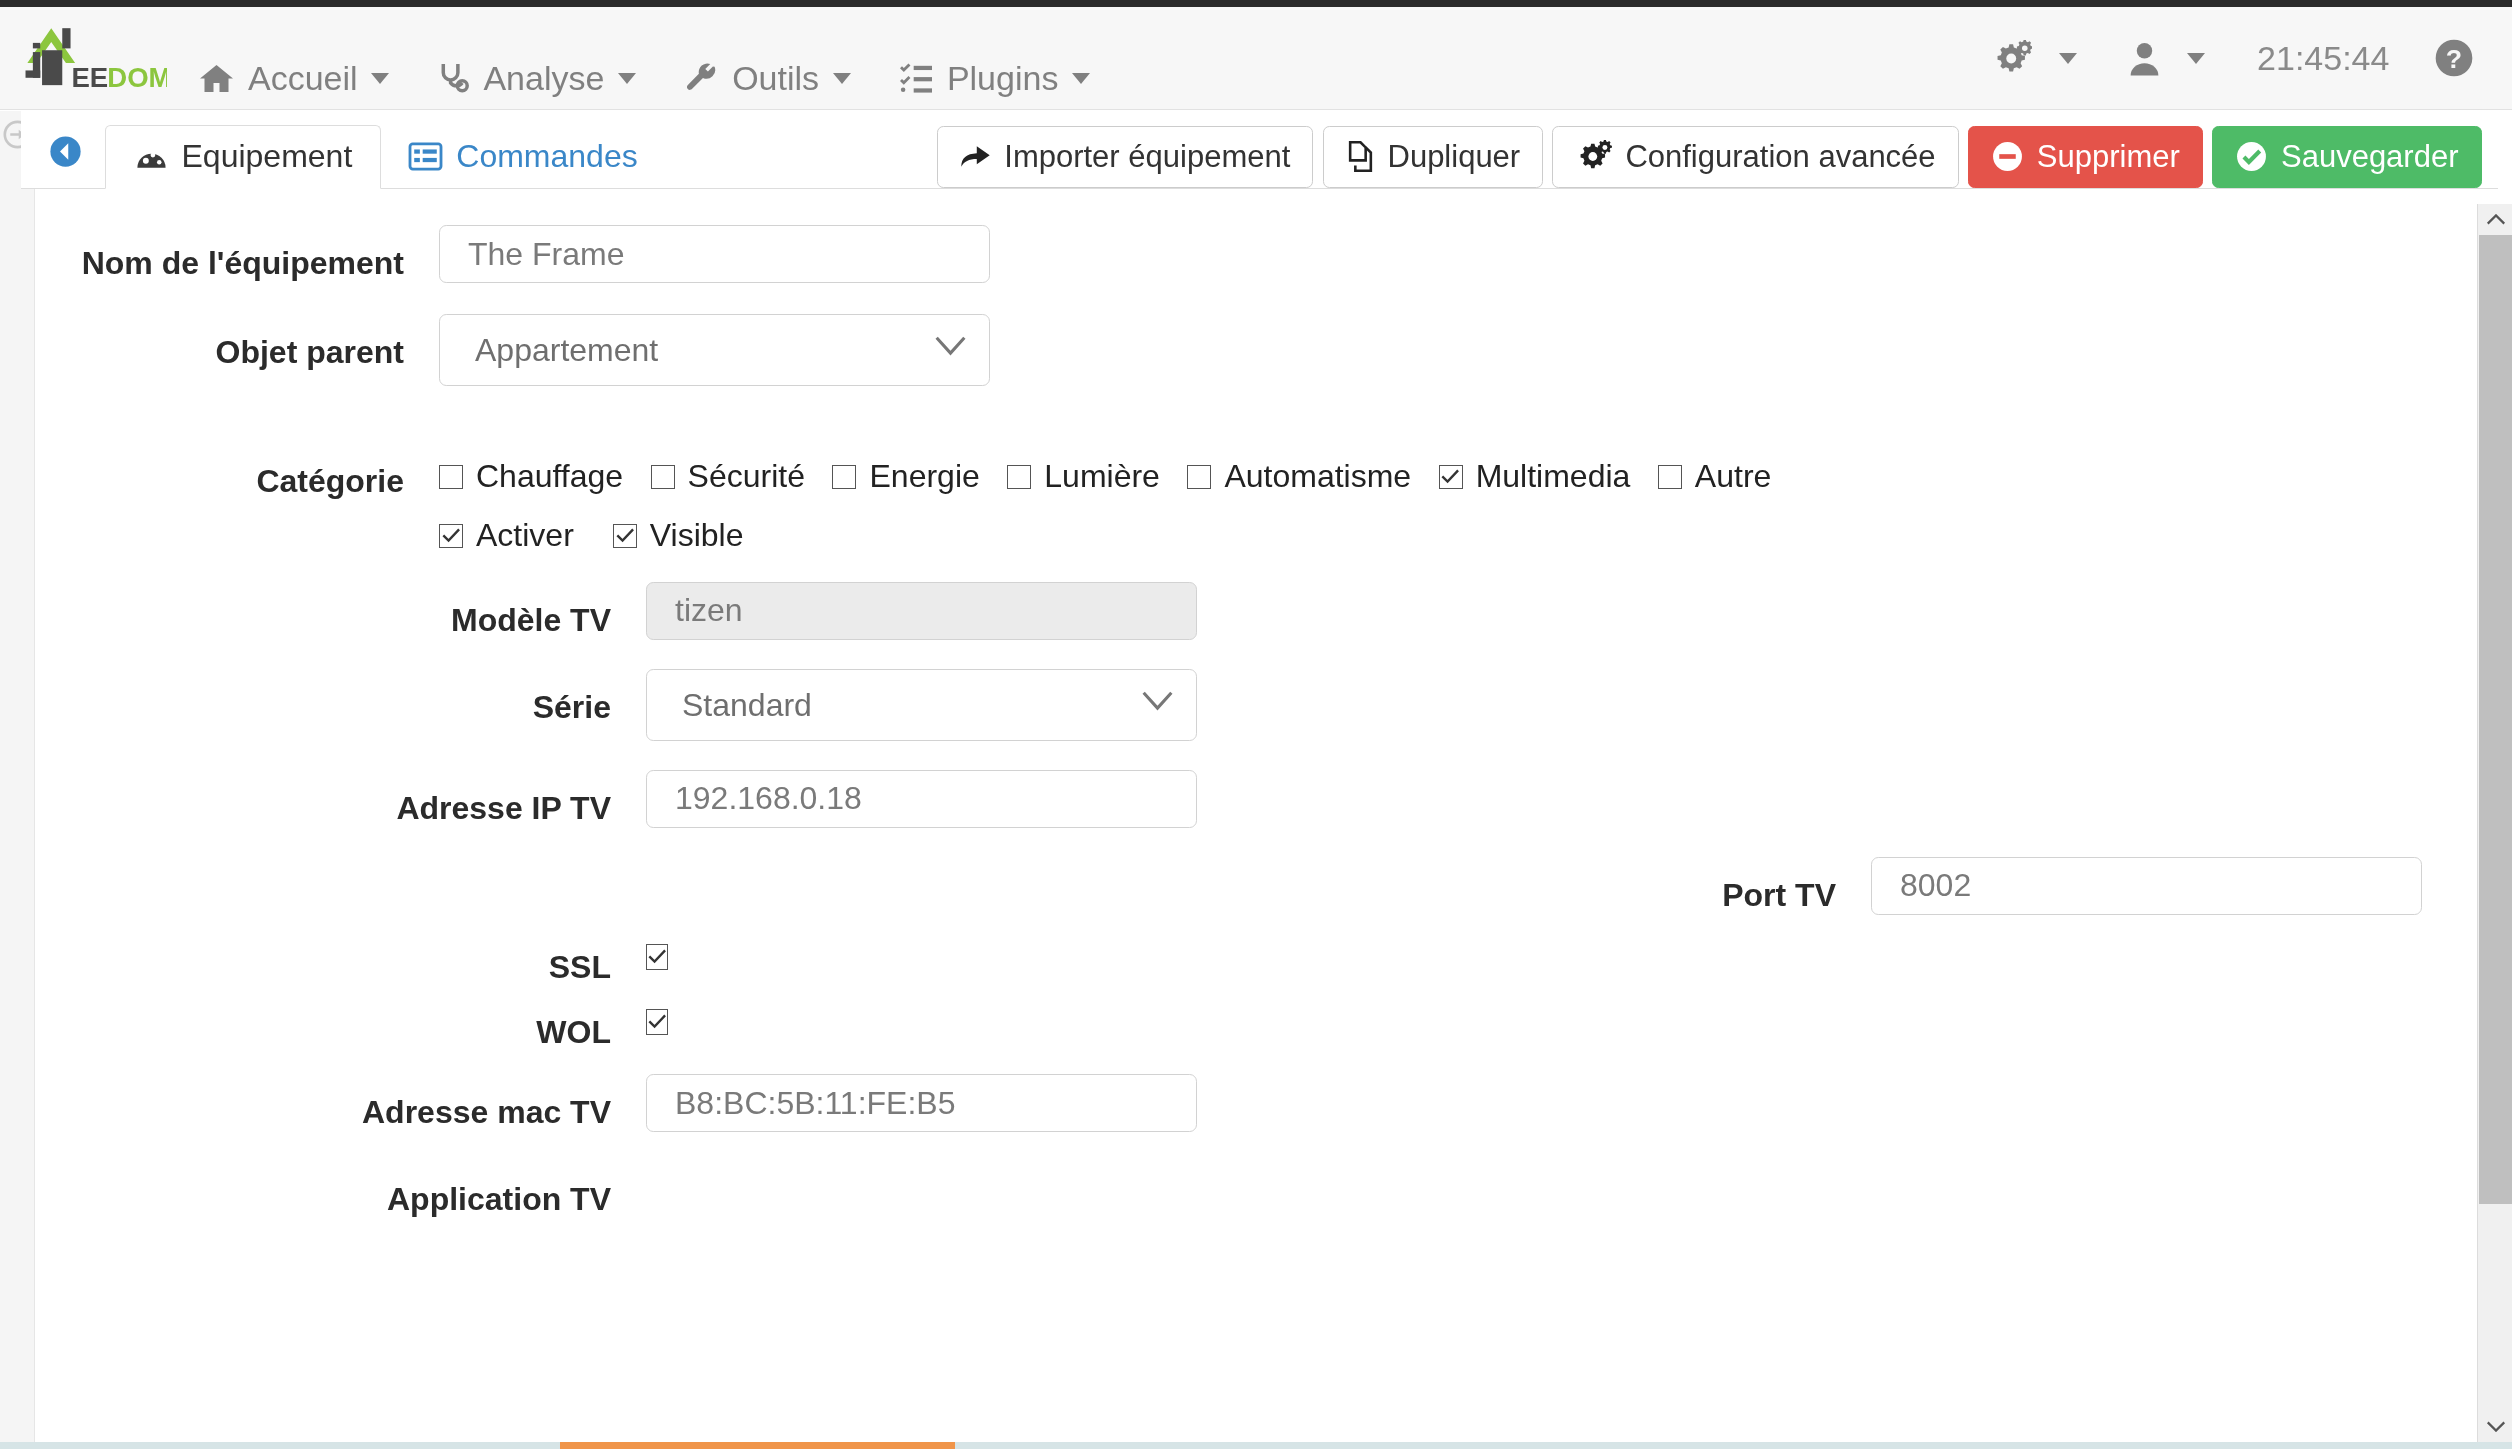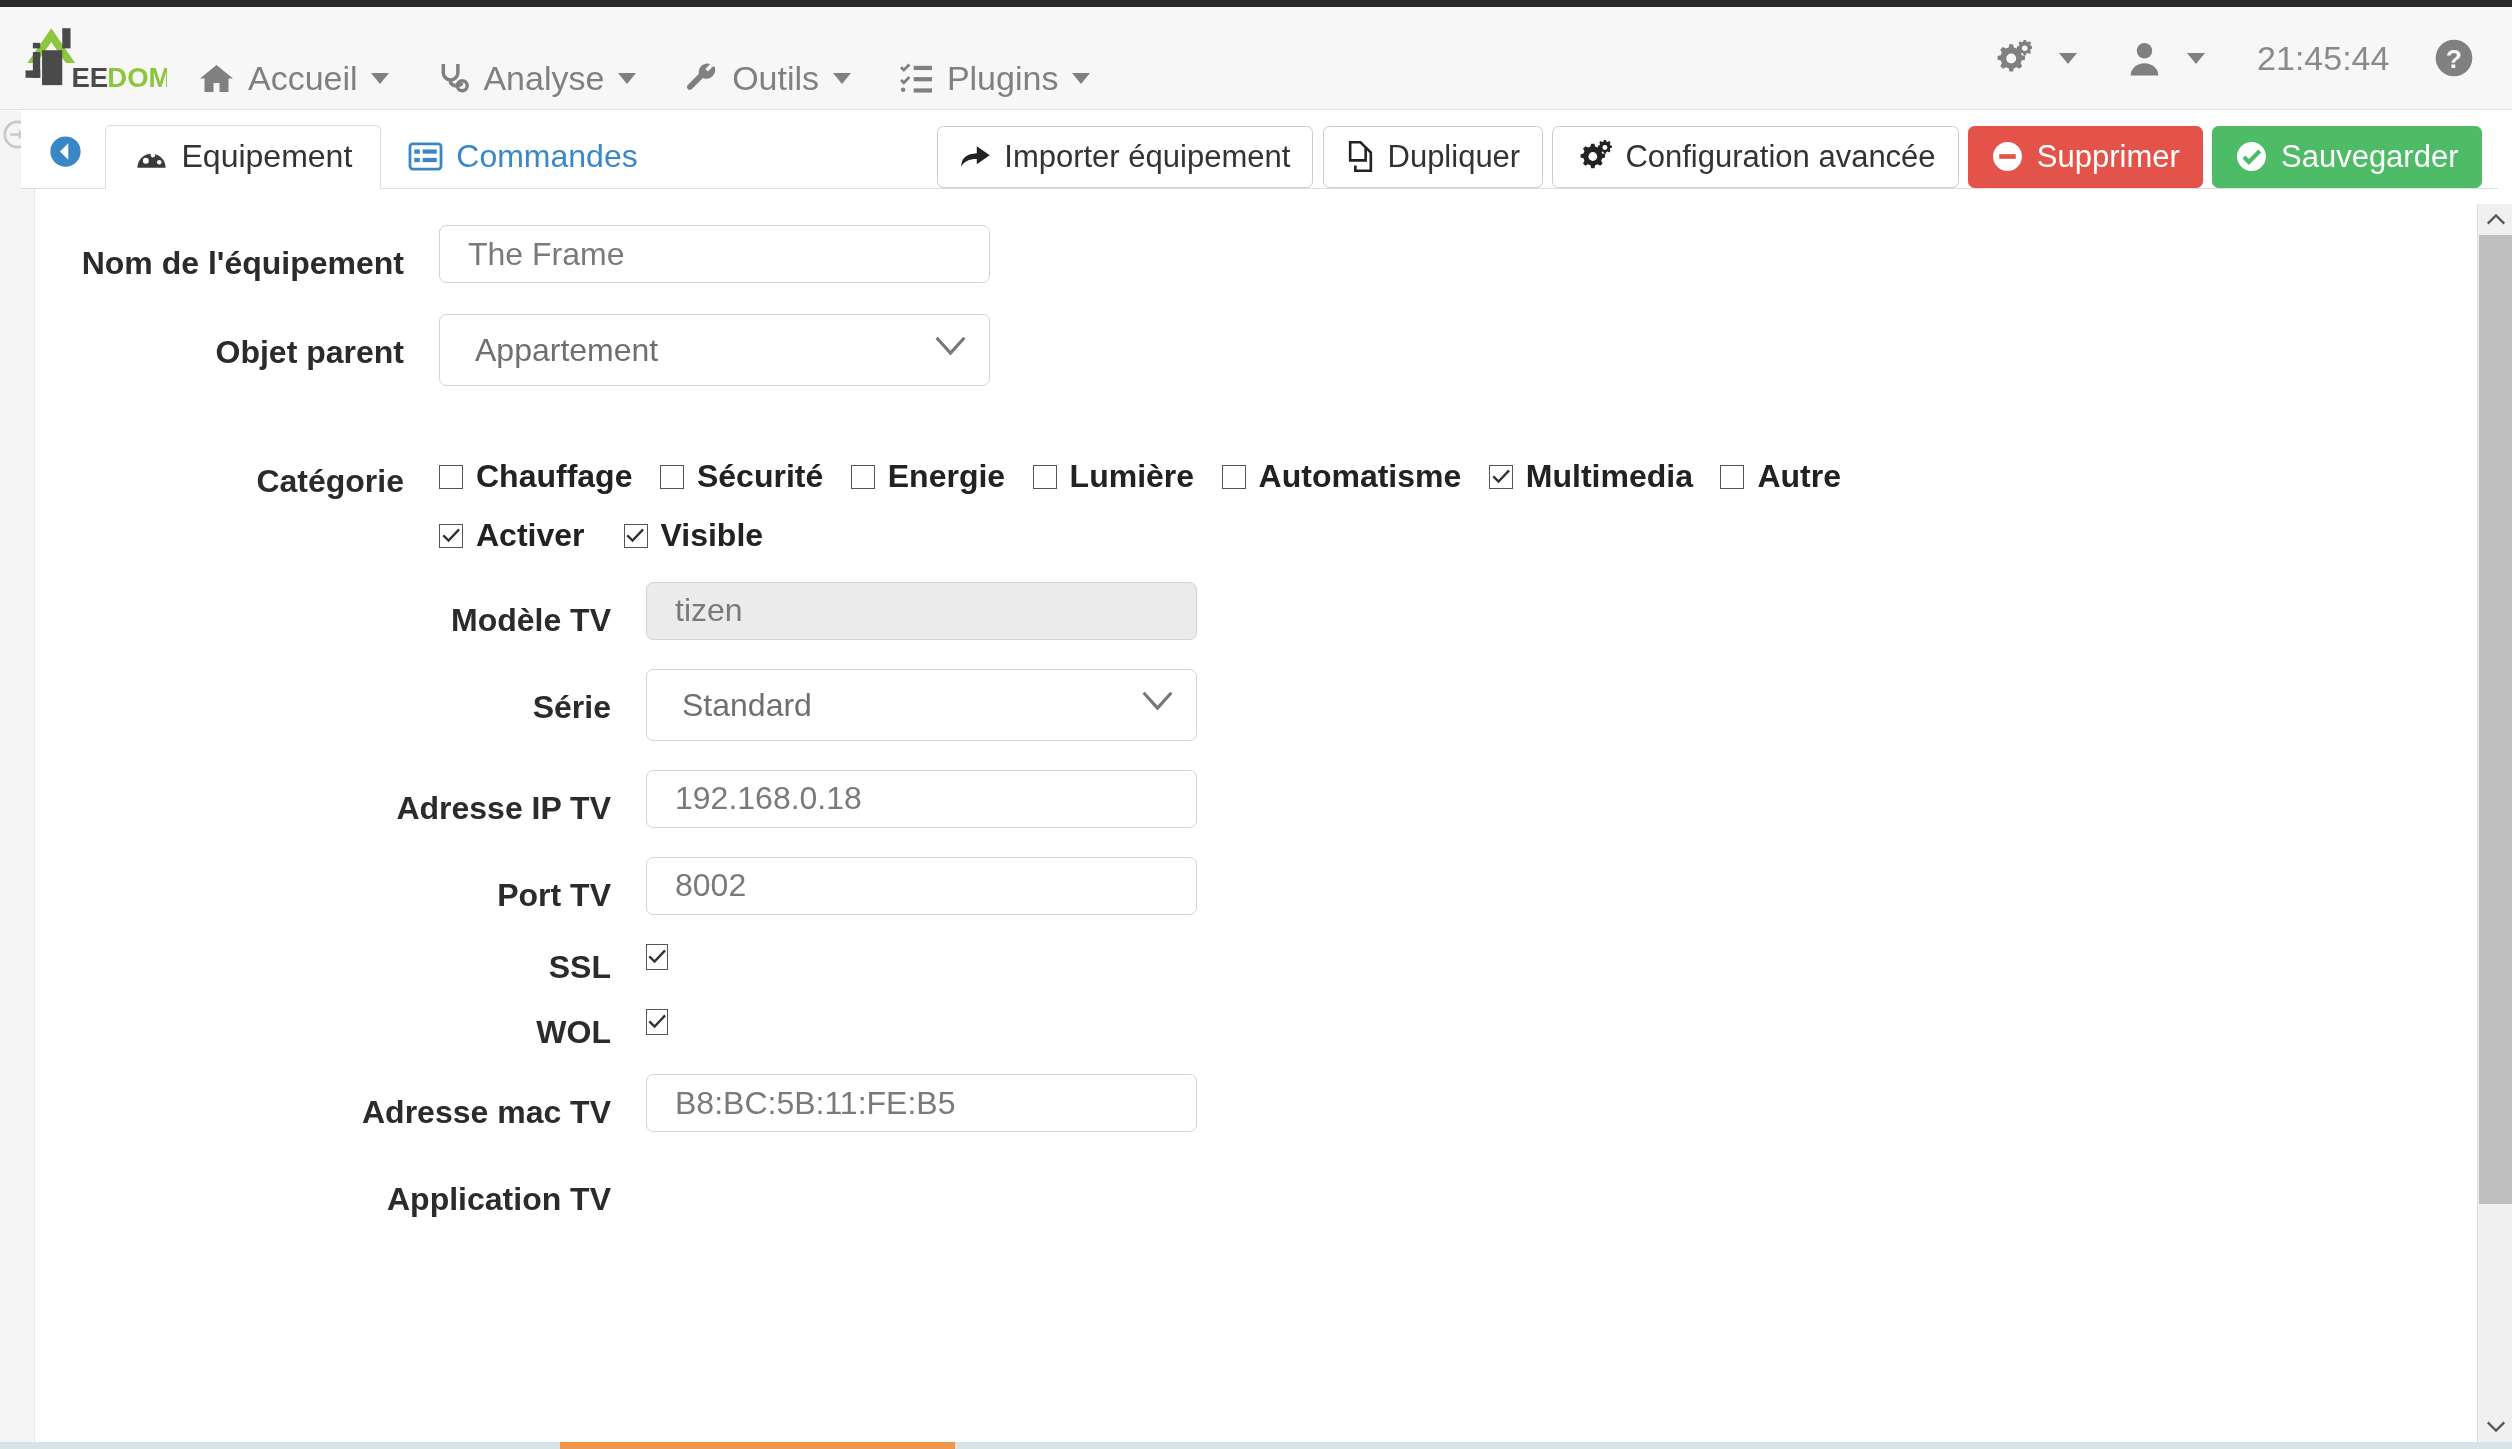--- a/index.html
+++ b/index.html
@@ -148,21 +148,21 @@
     font-size: 32px; font-family: "Liberation Sans", sans-serif;
     padding: 0 55px 0 35px; outline: none;
     appearance: none; -webkit-appearance: none;
   }
   .select-chev {
     position: absolute; right: 24px; top: 50%;
     transform: translateY(-60%); pointer-events: none;
   }
 
   
-  .cbgroup { display: flex; align-items: center; flex-wrap: nowrap; font-weight: bold; }
+  .cbgroup { display: flex; align-items: center; flex-wrap: nowrap; }
   .cbitem { display: flex; align-items: center; margin-right: 27.5px; white-space: nowrap; }
   .cbox {
     width: 24px; height: 24px;
     border: 1.8px solid #555555; background: #ffffff;
     display: inline-flex; align-items: center; justify-content: center;
     margin-right: 13px; flex: none; cursor: pointer;
   }
   .cbox.sq { width: 22px; height: 26px; }
   .cbtext { font-size: 32px; color: #222222; }
 </style>
@@ -500,21 +500,21 @@
     </div>
   </div>
 
   <div class="form-row" style="margin-top:29px;">
     <div class="lbl" style="width:611px; padding-top:22px;">Adresse IP TV</div>
     <div class="fld">
       <input class="input" type="text" style="width: 551px;" value="192.168.0.18">
     </div>
   </div>
 
-  <div class="form-row" style="margin-top:29px;">
+  <div class="form-row" style="margin-top:29px;justify-content:flex-end;">
     <div class="lbl" style="width:611px; padding-top:22px;">Port TV</div>
     <div class="fld">
       <input class="input" type="text" style="width: 551px;" value="8002">
     </div>
   </div>
 
   <div class="form-row" style="margin-top:29px;">
     <div class="lbl" style="width:611px; padding-top:7.3px;">SSL</div>
     <div class="fld">
       <span class="cbox sq">

